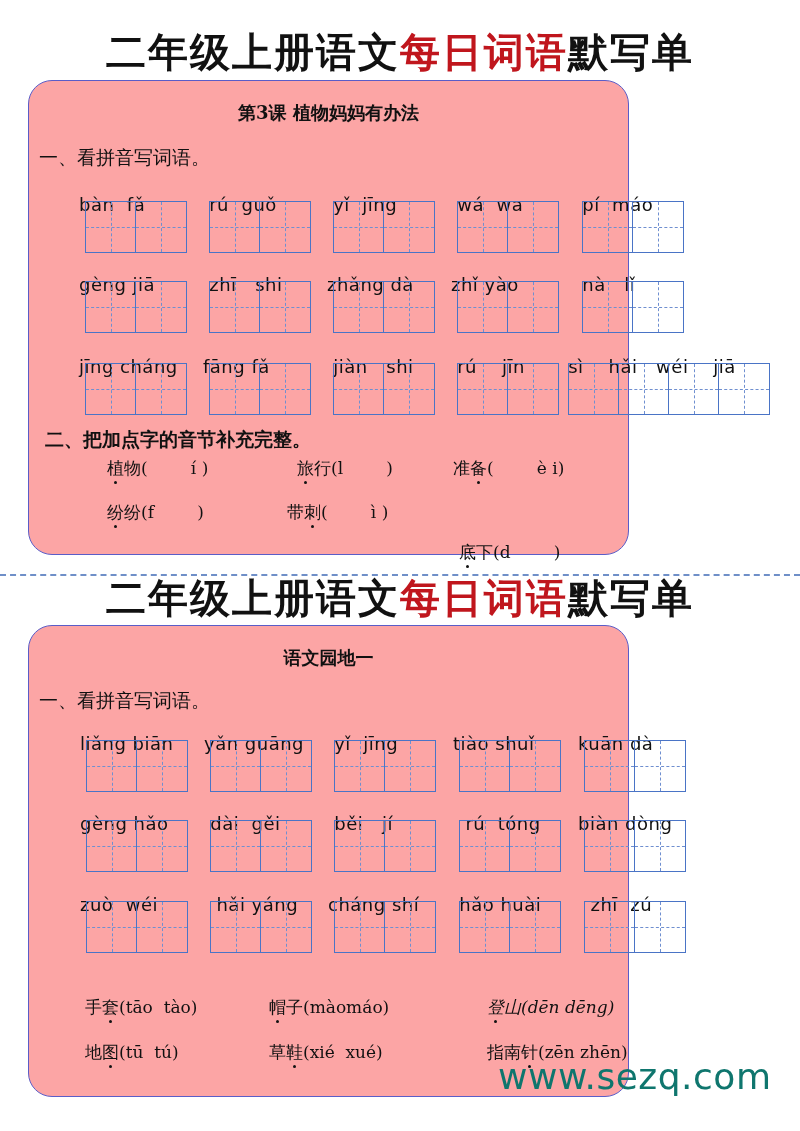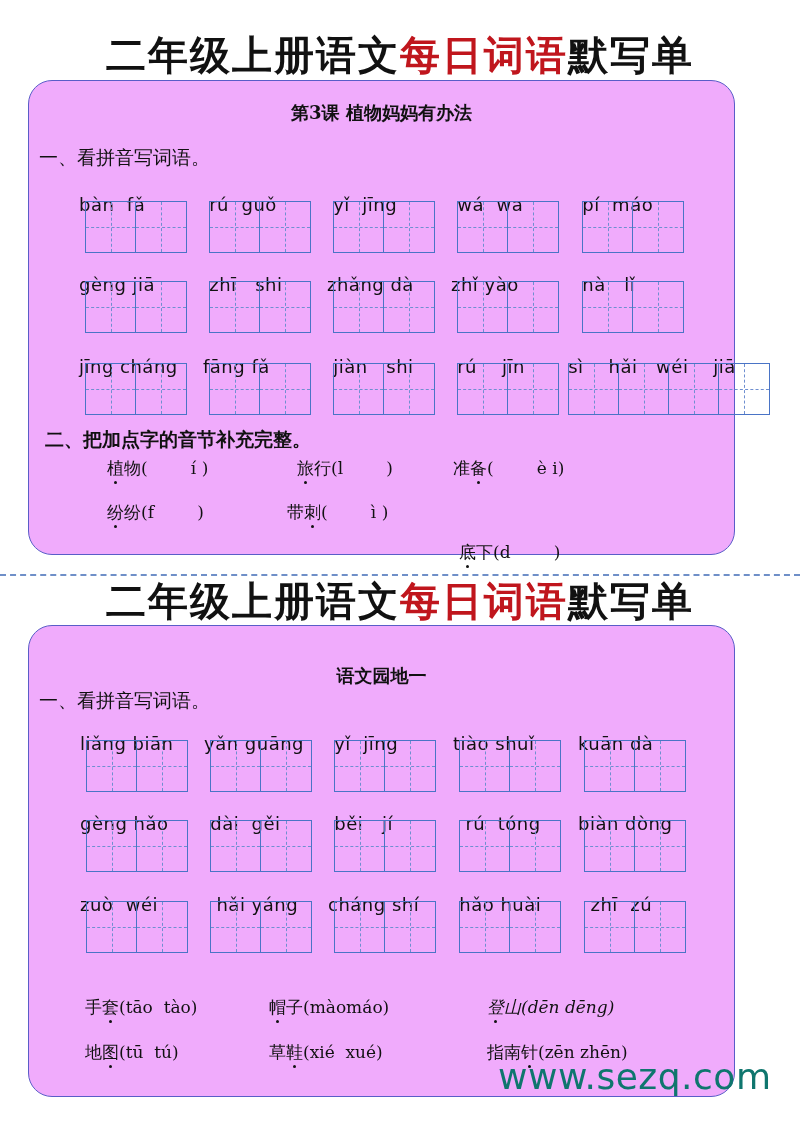--- a/index.html
+++ b/index.html
@@ -1,29 +1,29 @@
 <!DOCTYPE html>
 <html><head>
 <meta charset="utf-8">
 <style>
   * { box-sizing: border-box; margin: 0; padding: 0; }
   html, body { width: 800px; height: 1131px; background: #ffffff; overflow: hidden; }
   body { position: relative; font-family: "DejaVu Serif", serif; color: #111; }
 
   .sheet-title {
     position: absolute; left: 0; width: 800px; text-align: center;
-    font-family: Liberation Serif, serif; font-weight: bold; font-size: 40px;
+    font-family: Liberation Mono, monospace; font-weight: bold; font-size: 40px;
     letter-spacing: 2px; line-height: 48px; color: #111;
   }
   .sheet-title .hl { color: #c0161d; }
 
   .panel {
-    position: absolute; left: 28px; width: 707px;
+    position: absolute; left: 28px; width: 601px;
     border: 1.6px solid #5a5dc8; border-radius: 24px;
-    background: #f0abfc;
+    background: #fca5a5;
   }
   .lesson-title {
     position: absolute; left: 0; width: 100%; text-align: center;
     font-family: "DejaVu Serif", serif; font-weight: bold; font-size: 18px; color: #111;
   }
   .sec-head {
     position: absolute; font-family: "DejaVu Serif", serif; font-size: 19px; color: #111;
     white-space: nowrap;
   }
   .sec-head.bold { font-weight: bold; font-family: Liberation Mono, monospace; }
@@ -202,21 +202,21 @@
   <div class="item" style="left:430px; top:420px;margin-top:40px;"><span></span><span class="dotted">底</span><span>下(d        )</span></div>
 </div>
 
 <div class="cut-line"></div>
 
 <div class="sheet-title" style="top:578px;">
   <span>二年级上册语文</span><span class="hl">每日词语</span><span>默写单</span>
 </div>
 
 <div class="panel" style="top:625px; height:472px;">
-  <div class="lesson-title" style="top:38px;">语文园地一</div>
+  <div class="lesson-title" style="top:20px;">语文园地一</div>
   <div class="sec-head" style="left:10px; top:62px;">一、看拼音写词语。</div>
 
   <div class="word" style="left:57px; top:90px;">
       <span class="pinyin">liǎng biān</span>
       <div class="grid">
         <div class="cell"></div>
         <div class="cell"></div>
       </div>
     </div>
   <div class="word" style="left:181px; top:90px;">

